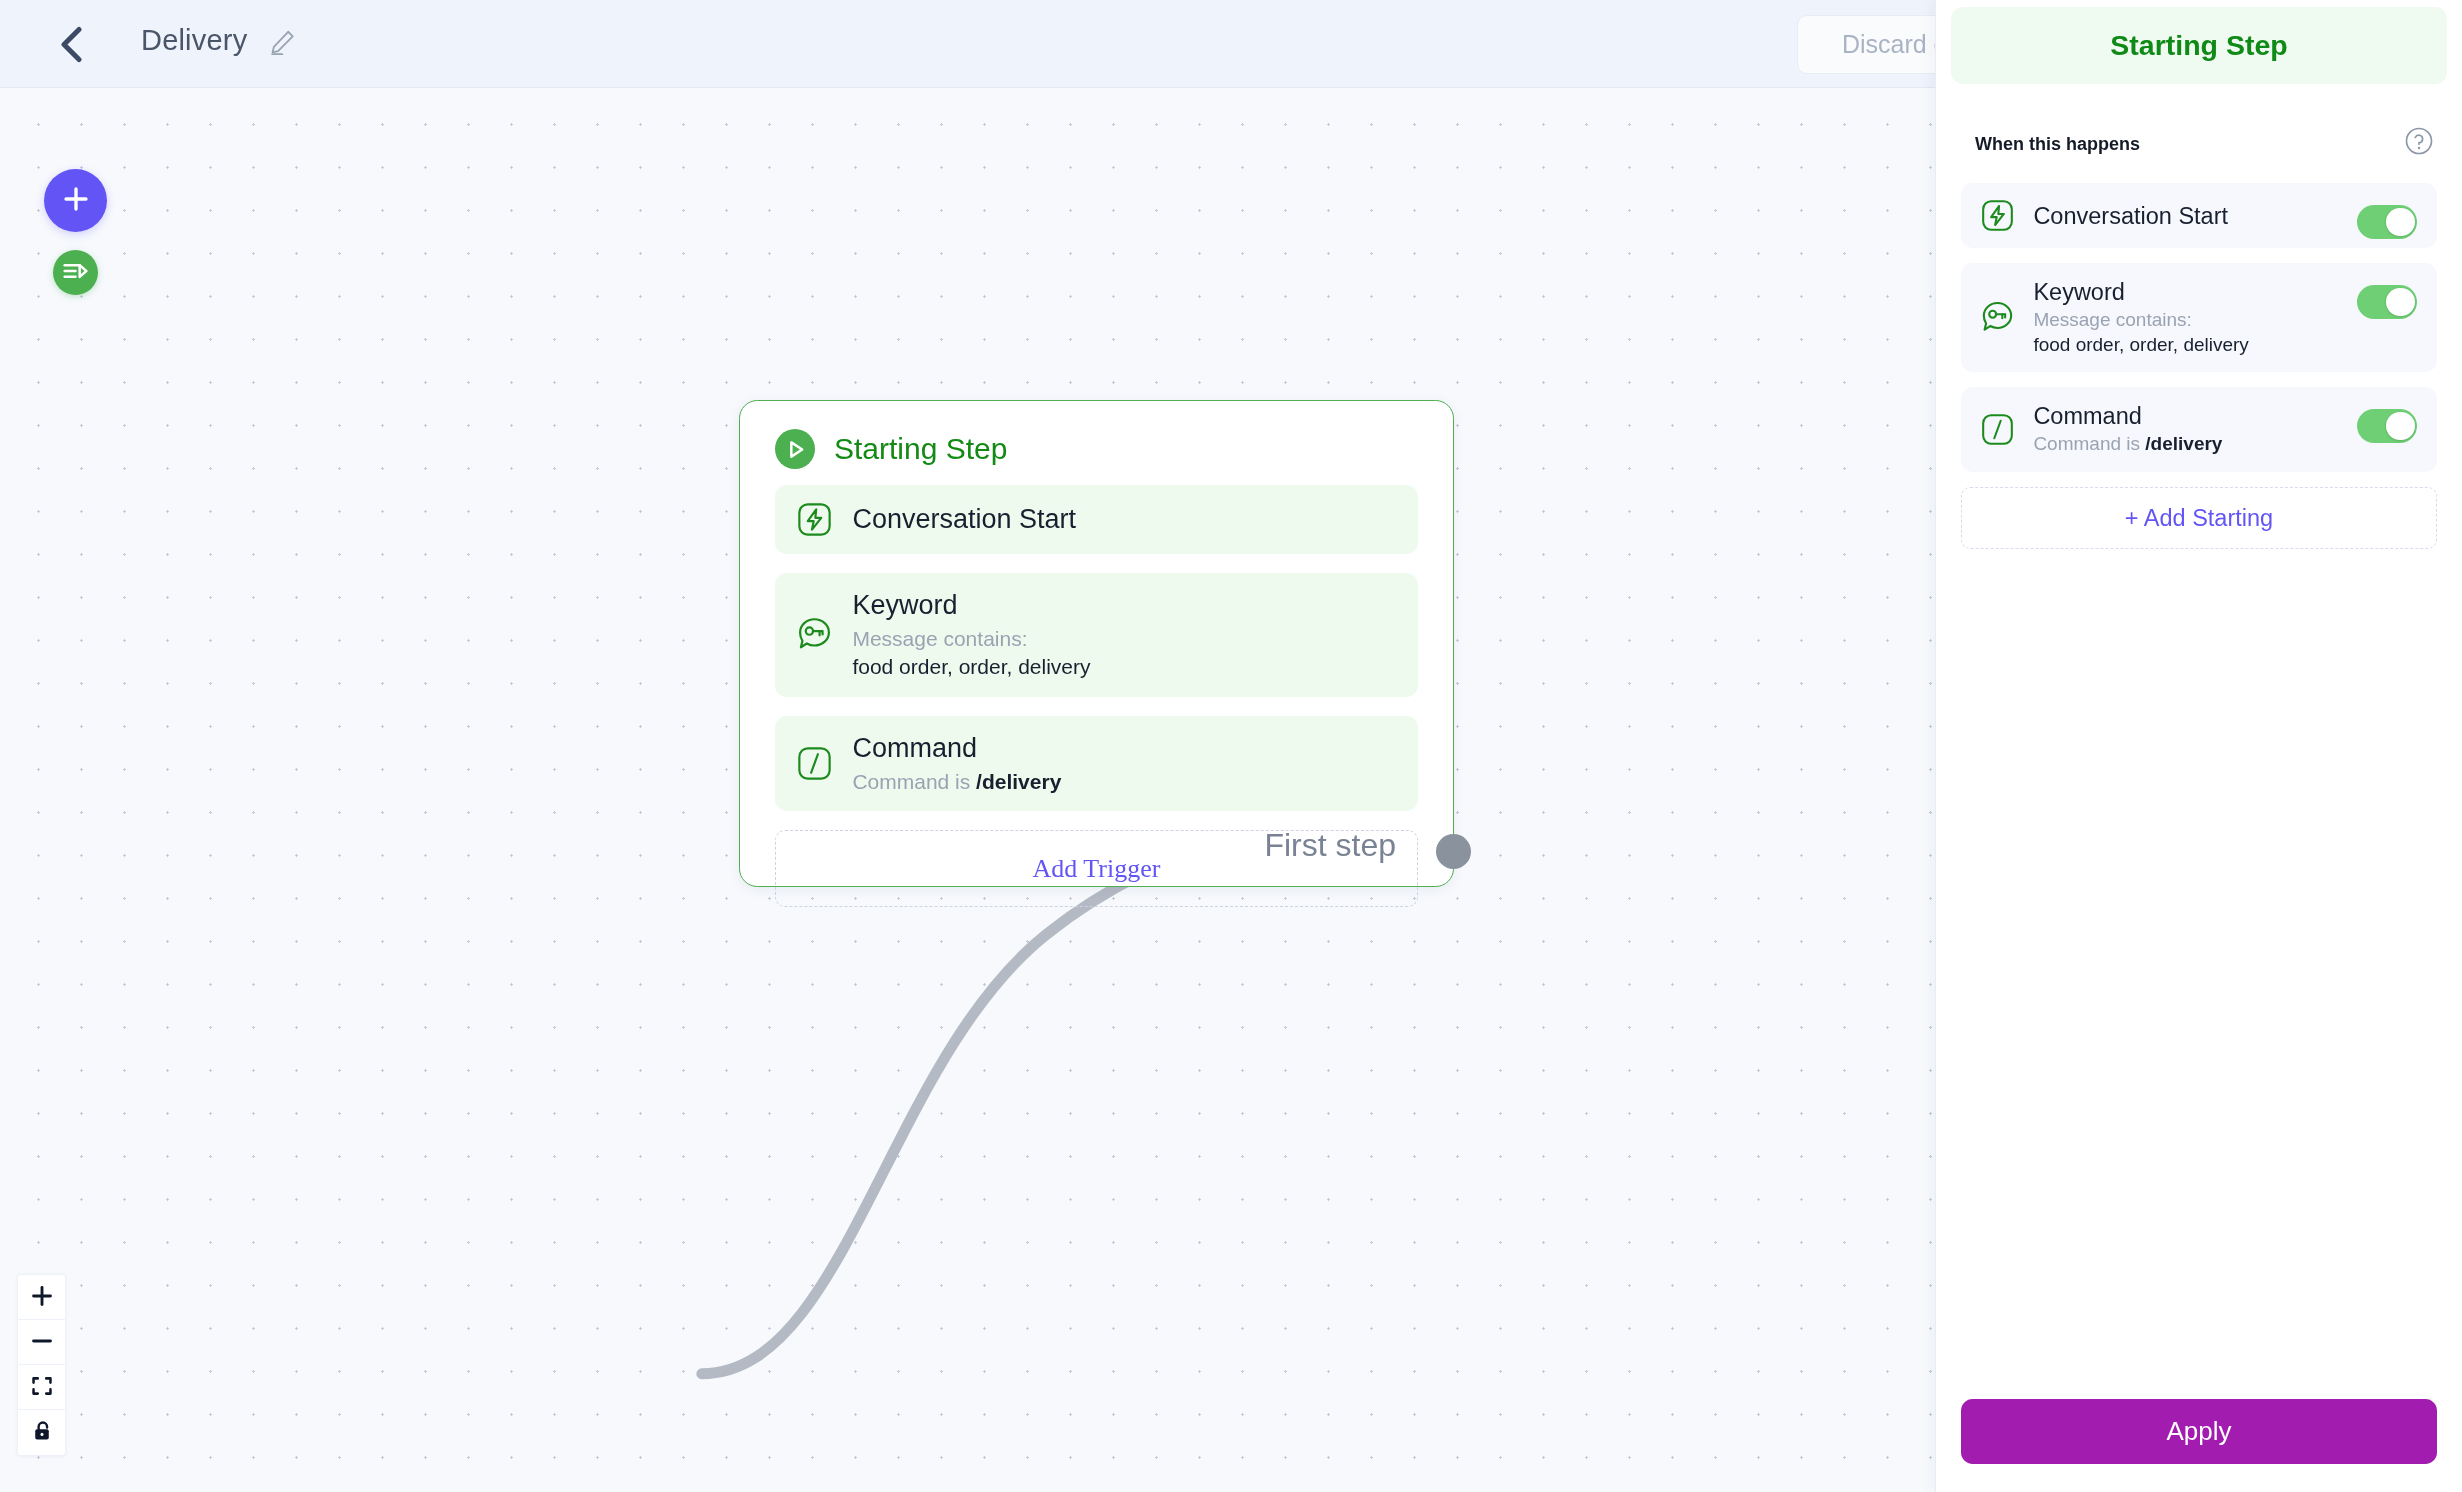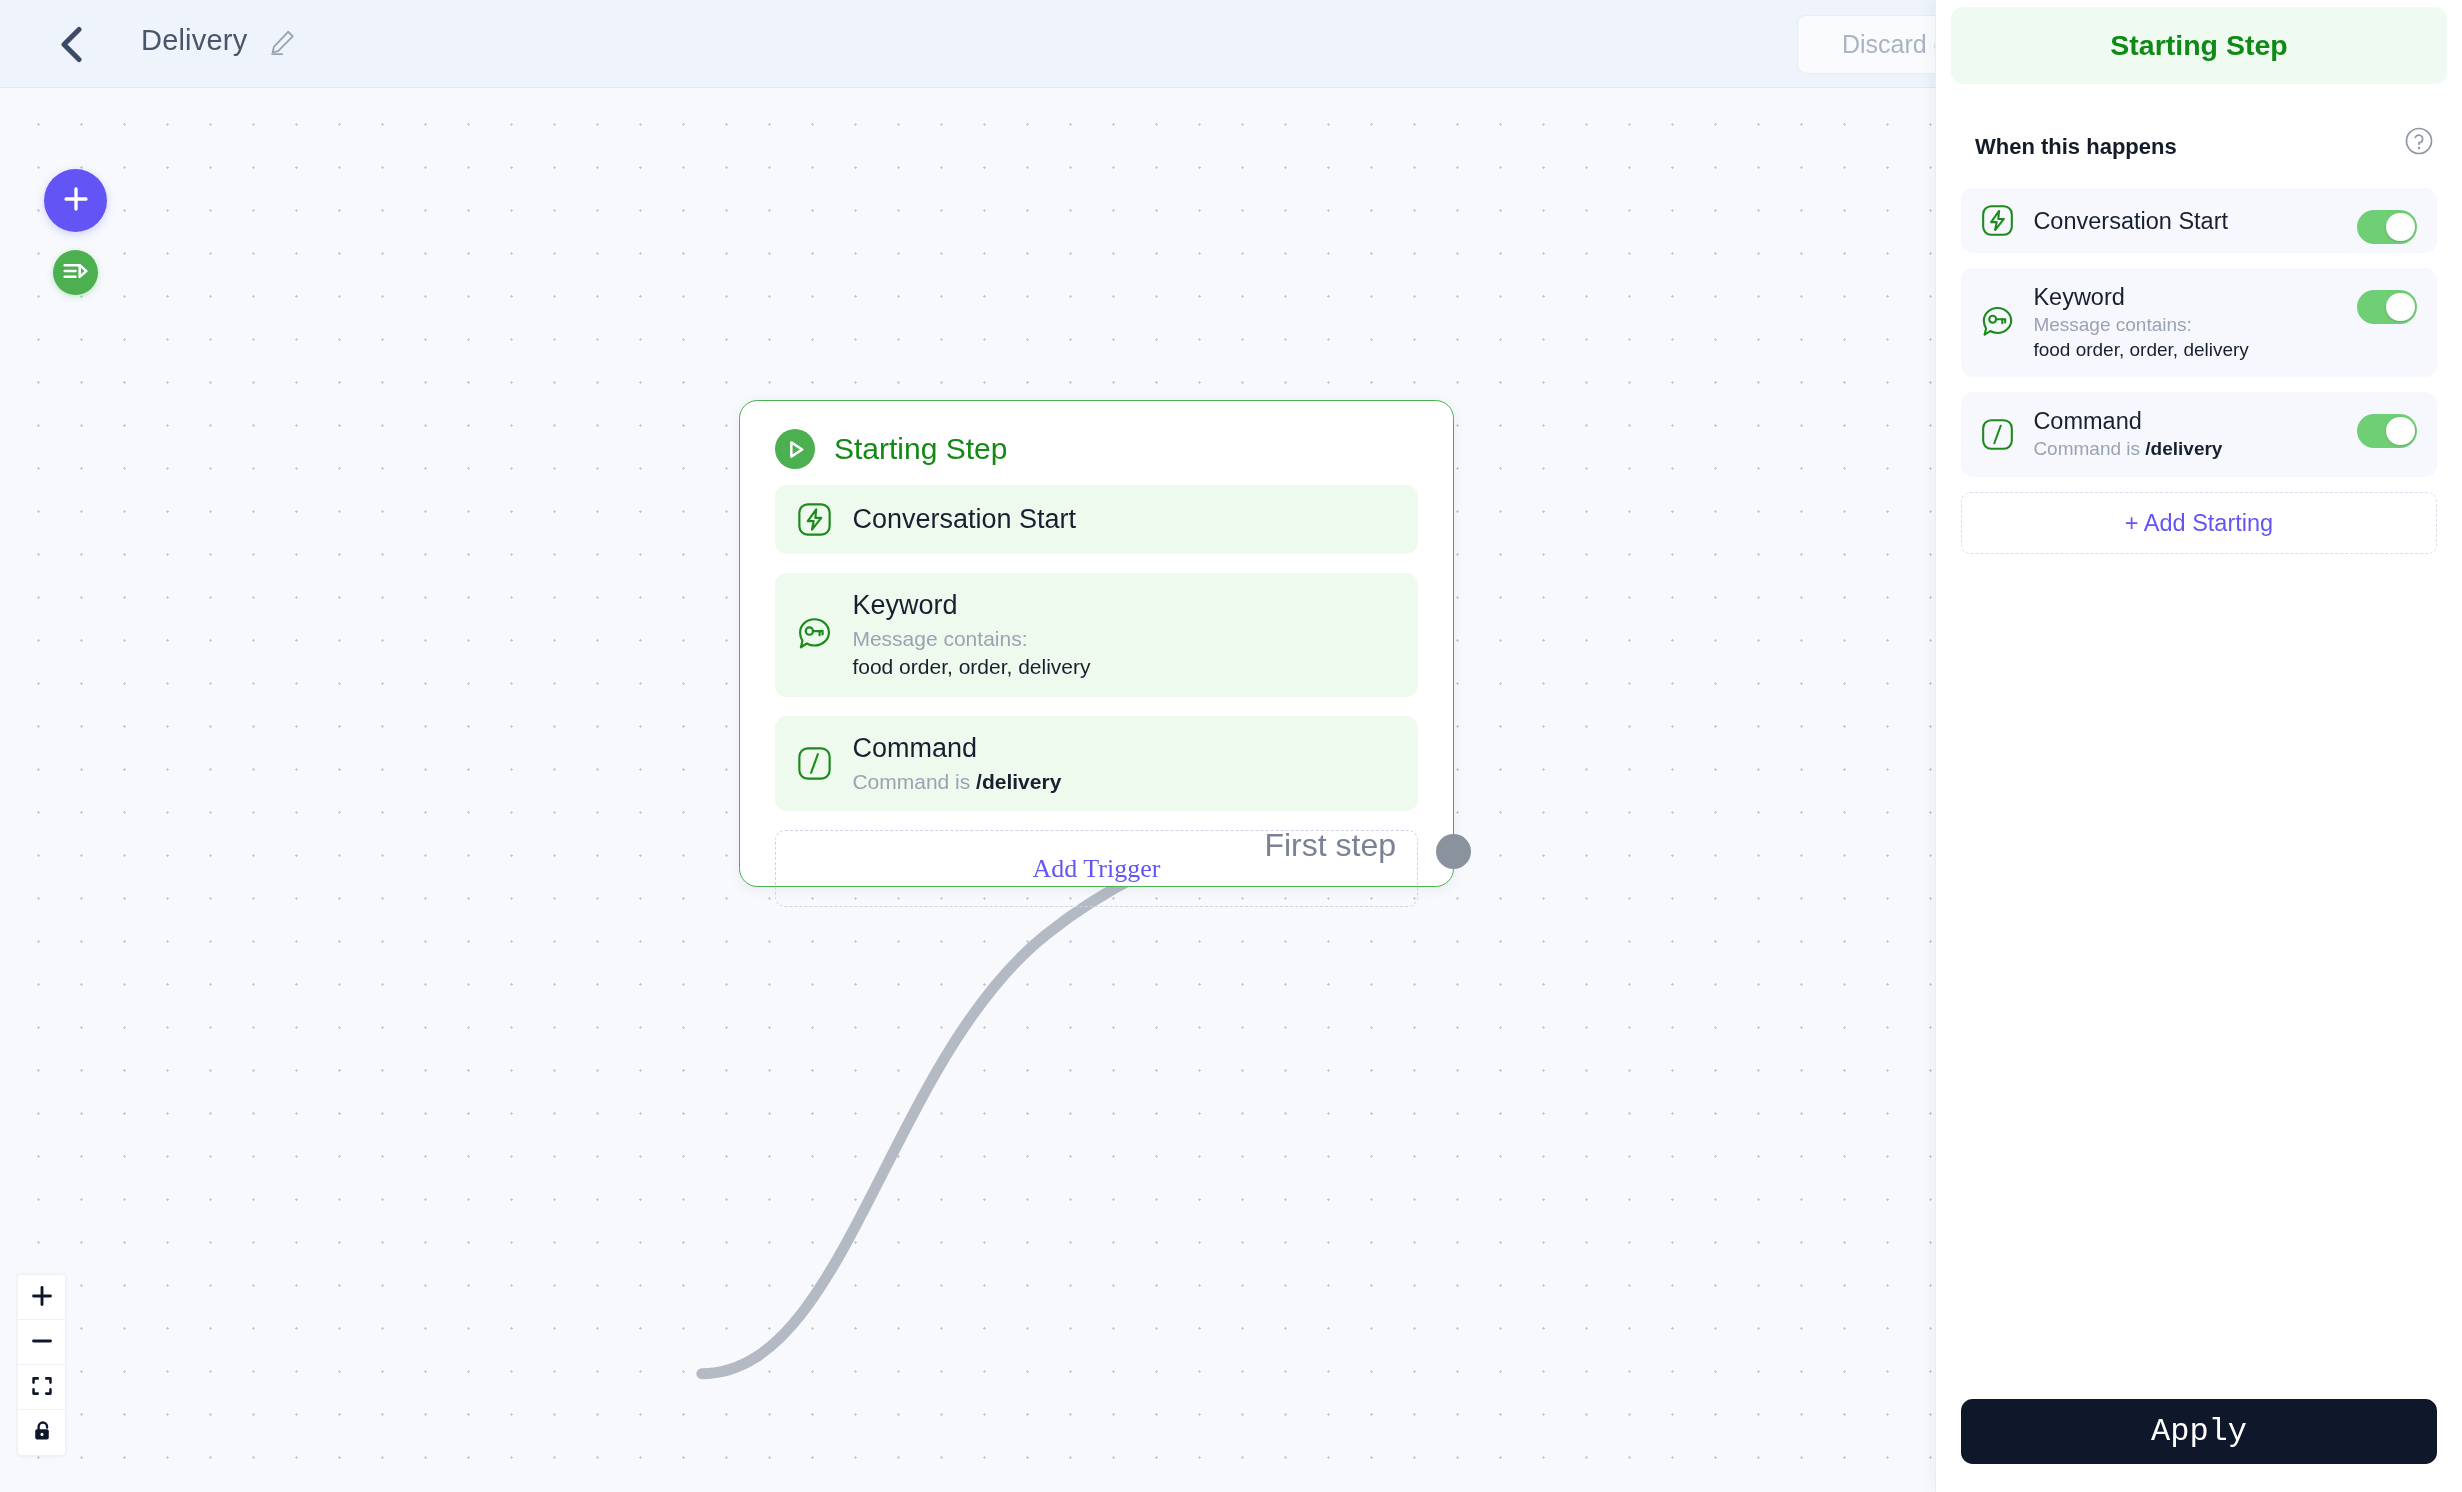--- a/index.html
+++ b/index.html
@@ -175,21 +175,21 @@
   .panel-head {
     margin: 6.7px 15px 0 15px;
     height: 77px;
     background: #effaf0;
     border-radius: 11.7px;
     display: flex; align-items: center; justify-content: center;
     color: #0f8a16; font-size: 28.5px; font-weight: 700;
   }
   .panel-section-title {
     margin: 50px 0 0 39px;
-    font-size: 22px; font-weight: 700; color: #141b29;
+    font-size: 18px; font-weight: 700; color: #141b29;
     display: inline-block;
   }
   .help-icon {
     position: absolute; right: 28.5px; top: 126px;
     width: 30px; height: 30px; cursor: pointer;
   }
   .panel-body { padding: 0 25px; margin-top: 28.5px; }
   .panel-trigger {
     background: #f6f8fd;
     border-radius: 11.7px;
@@ -224,26 +224,25 @@
     height: 62px;
     border: 1.7px dashed #d6dceb;
     border-radius: 9.2px;
     display: flex; align-items: center; justify-content: center;
     color: #6355f5; font-size: 23.5px;
     cursor: pointer;
   }
   .apply-btn {
     position: absolute; left: 25px; right: 25px; bottom: 28.5px;
     height: 65px;
-    background: #0f172a;
+    background: #a21caf;
     border-radius: 11.7px;
-    color: #fff; font-size: 32px;
-    display: flex; align-items: center; justify-content: center;
-    cursor: pointer;
-    font-family: Liberation Mono, monospace;
+    color: #fff; font-size: 26px;
+    display: flex; align-items: center; justify-content: center;
+    cursor: pointer;
   }
 </style>
 </head>
 <body>
 
 <div id="app">
 
   <div class="topbar">
     <div class="back-btn">
       <span>

